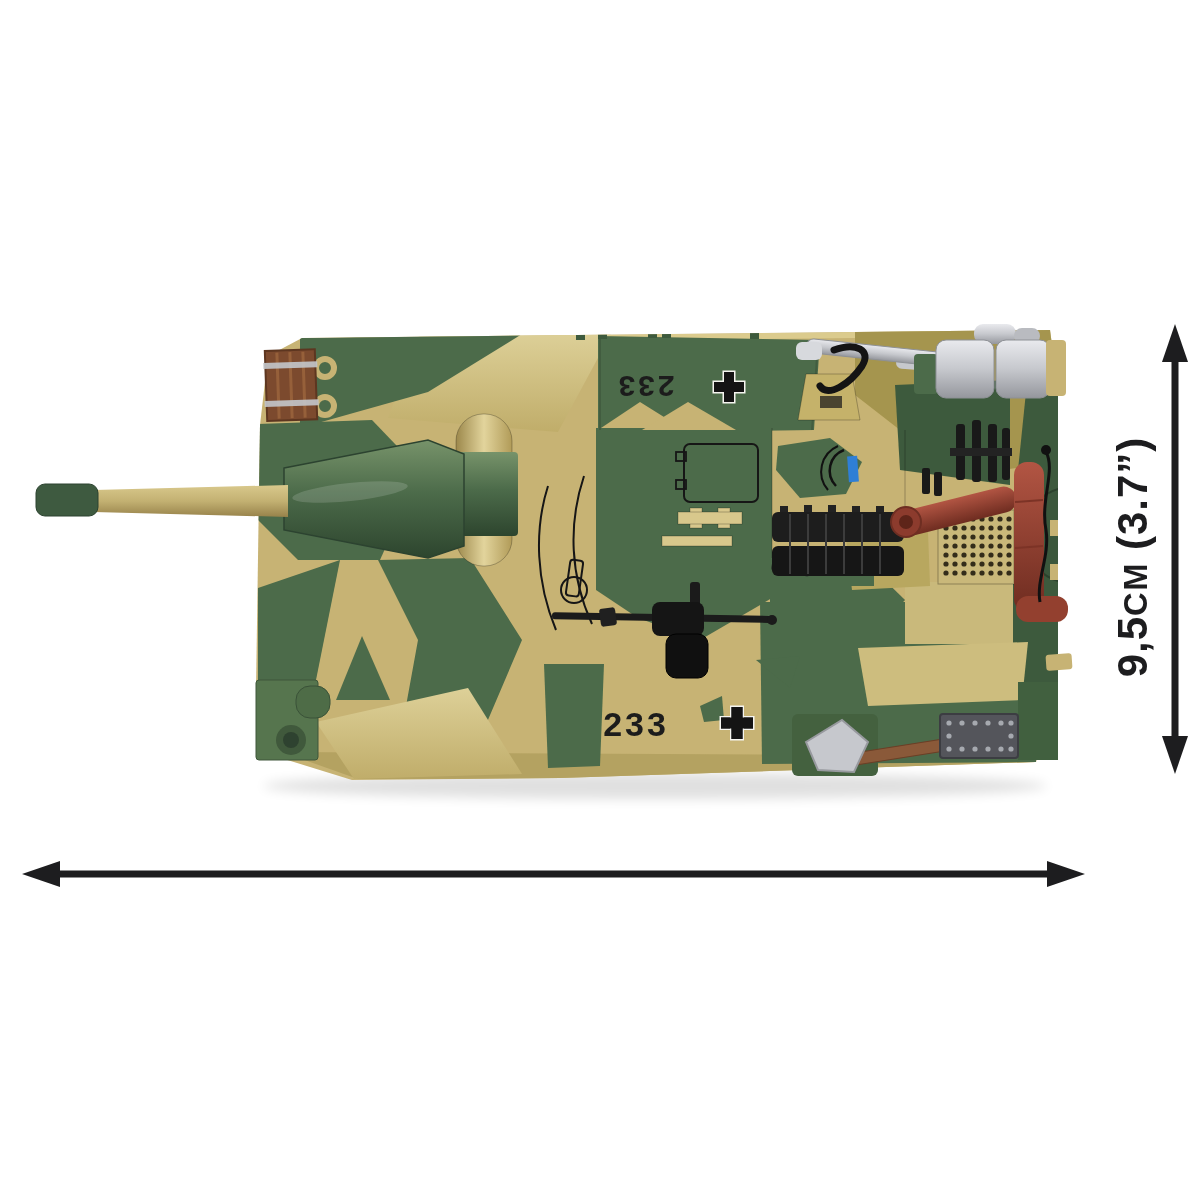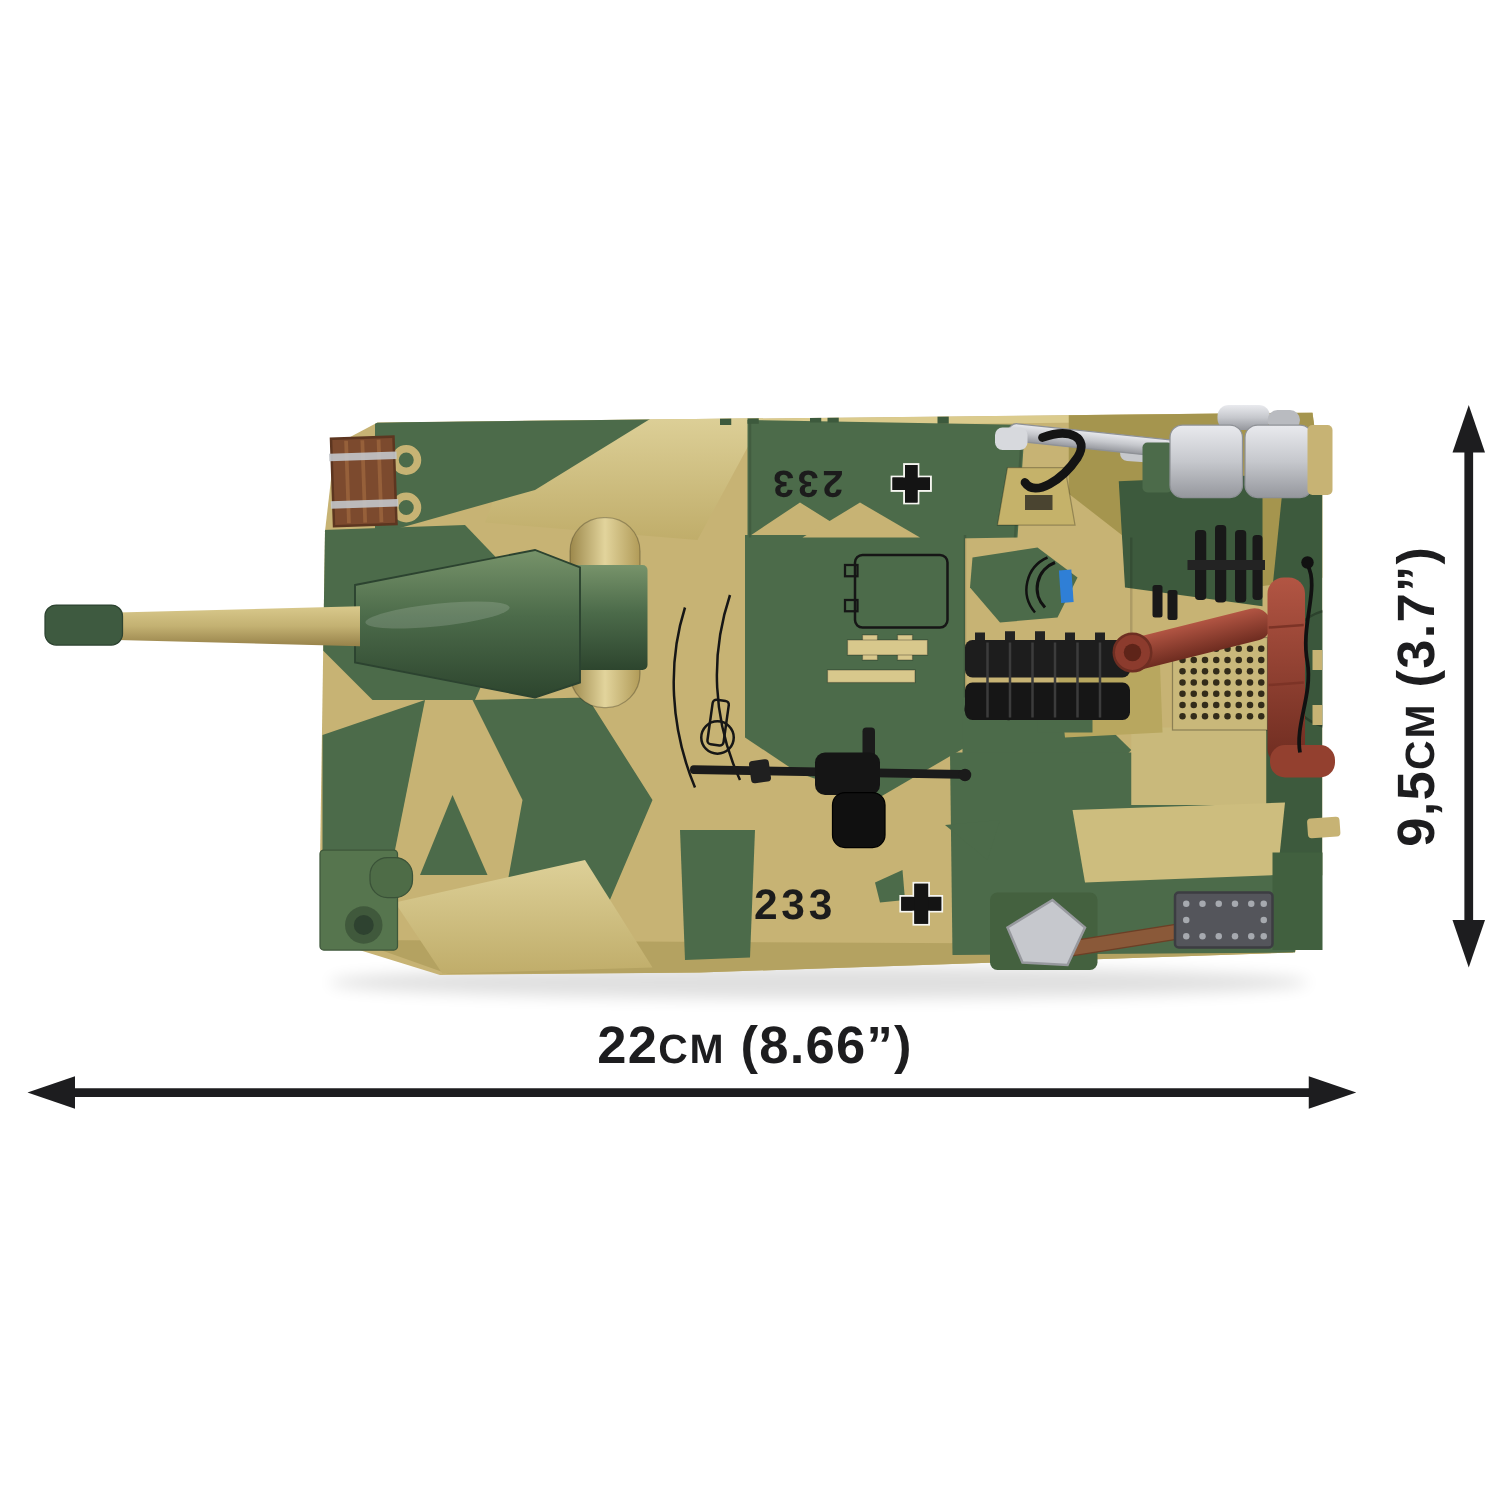--- a/index.html
+++ b/index.html
@@ -351,23 +351,20 @@
           <circle cx="1011" cy="749" r="2.6"></circle>
       </g>
     </g>
   </svg>
 
   <svg class="arrow-svg arrow-width" viewBox="0 0 1200 44">
     <line x1="56" y1="20" x2="1051" y2="20" style="stroke:var(--dimension-ink)" stroke-width="7"></line>
     <polygon points="22,20 60,7 60,33" style="fill:var(--dimension-ink)"></polygon>
     <polygon points="1085,20 1047,7 1047,33" style="fill:var(--dimension-ink)"></polygon>
   </svg>
-  <div class="dim-label dim-width">
-    <span>22</span><span class="unit">cm</span><span class="imp">(8.66”)</span>
-  </div>
 
   <svg class="arrow-svg arrow-height" viewBox="0 0 50 475">
     <line x1="25" y1="46" x2="25" y2="428" style="stroke:var(--dimension-ink)" stroke-width="7"></line>
     <polygon points="25,12 12,50 38,50" style="fill:var(--dimension-ink)"></polygon>
     <polygon points="25,462 12,424 38,424" style="fill:var(--dimension-ink)"></polygon>
   </svg>
   <div class="dim-label dim-height">
     <span>9,5</span><span class="unit">cm</span><span class="imp">(3.7”)</span>
   </div>
 

